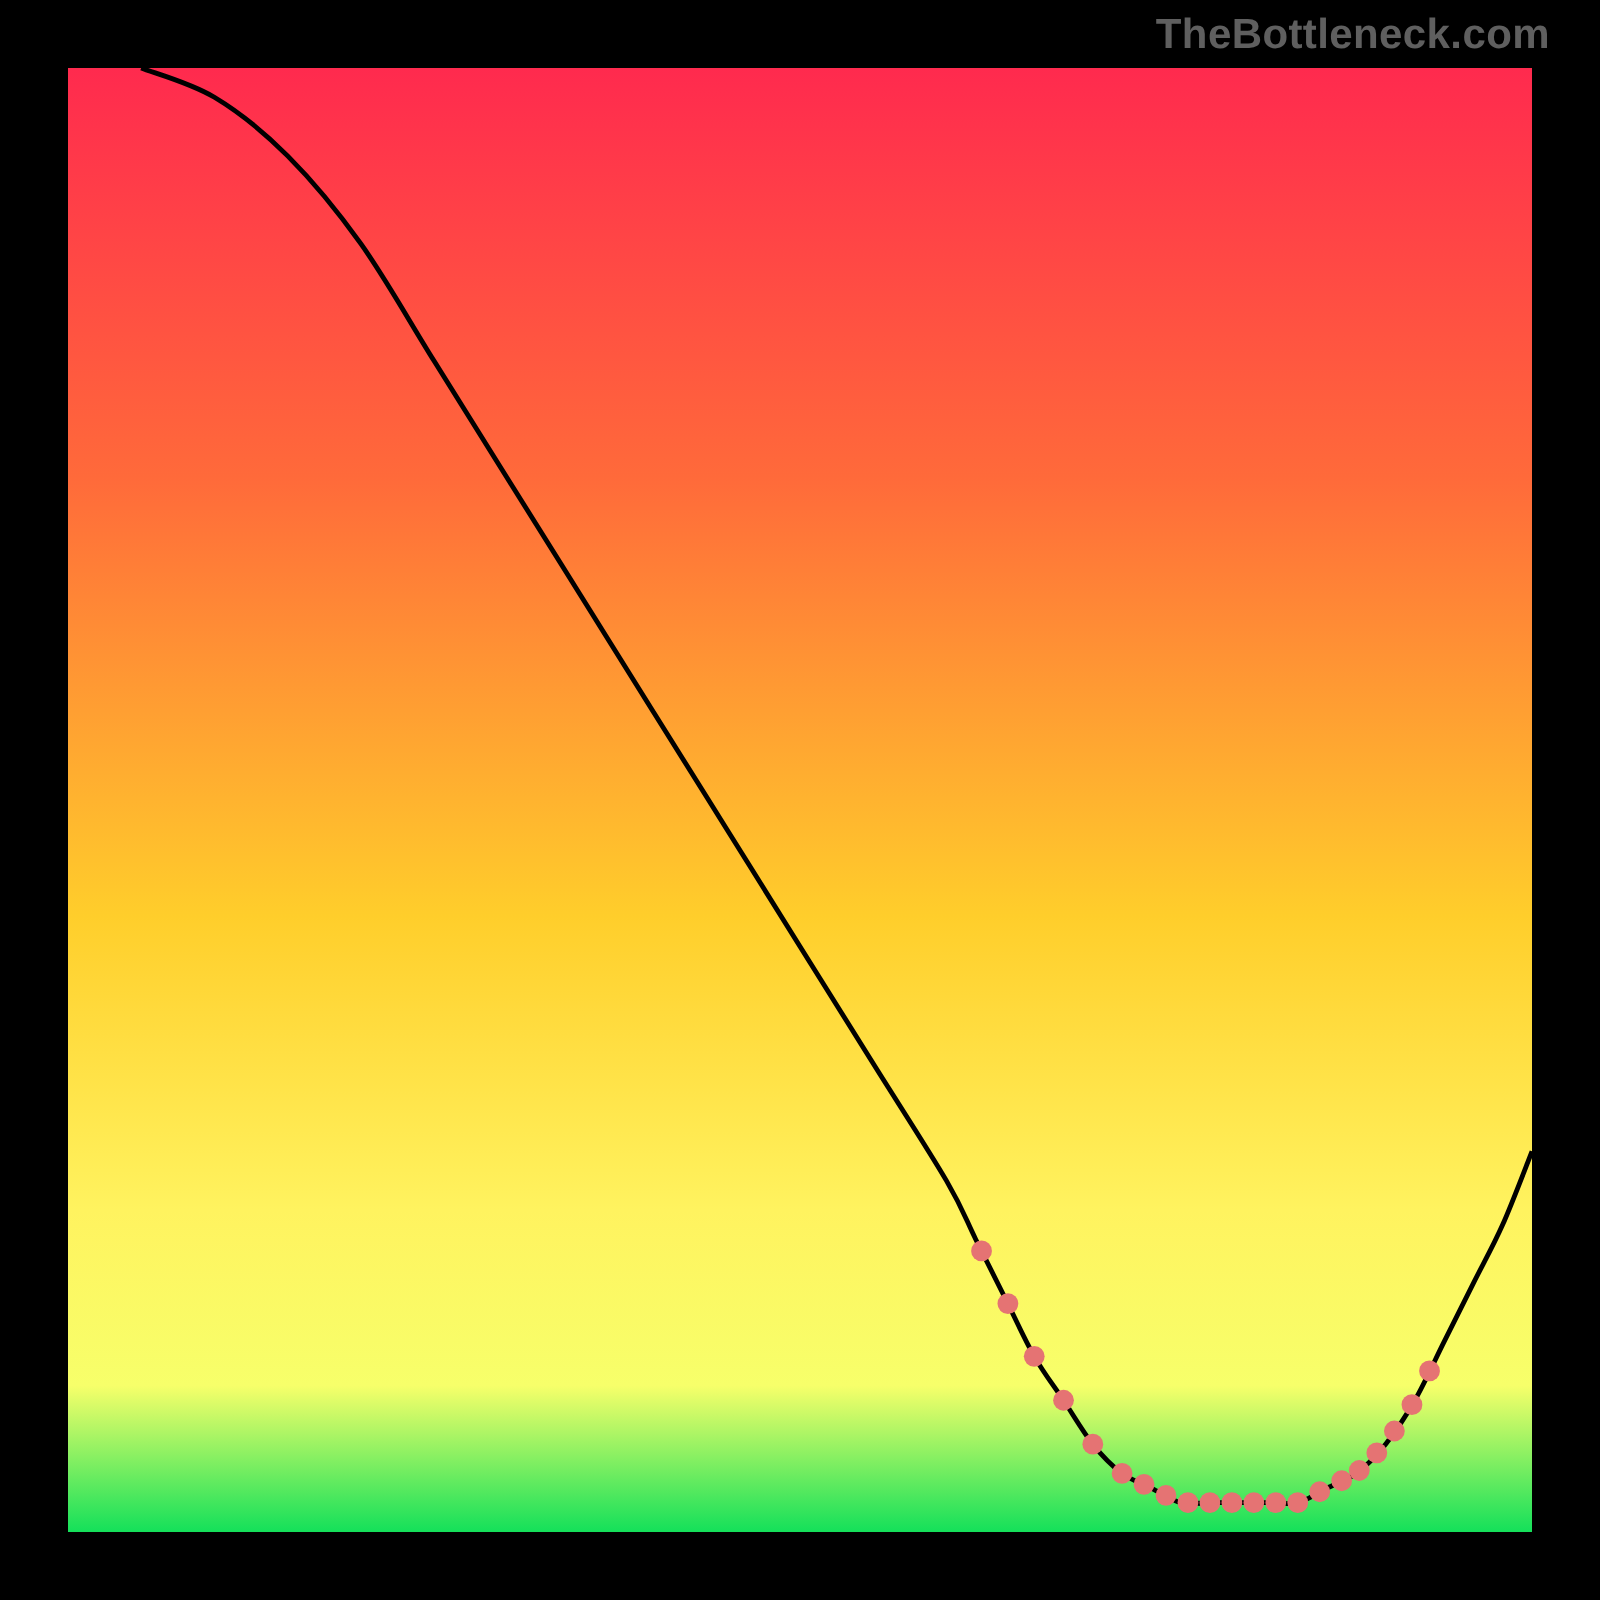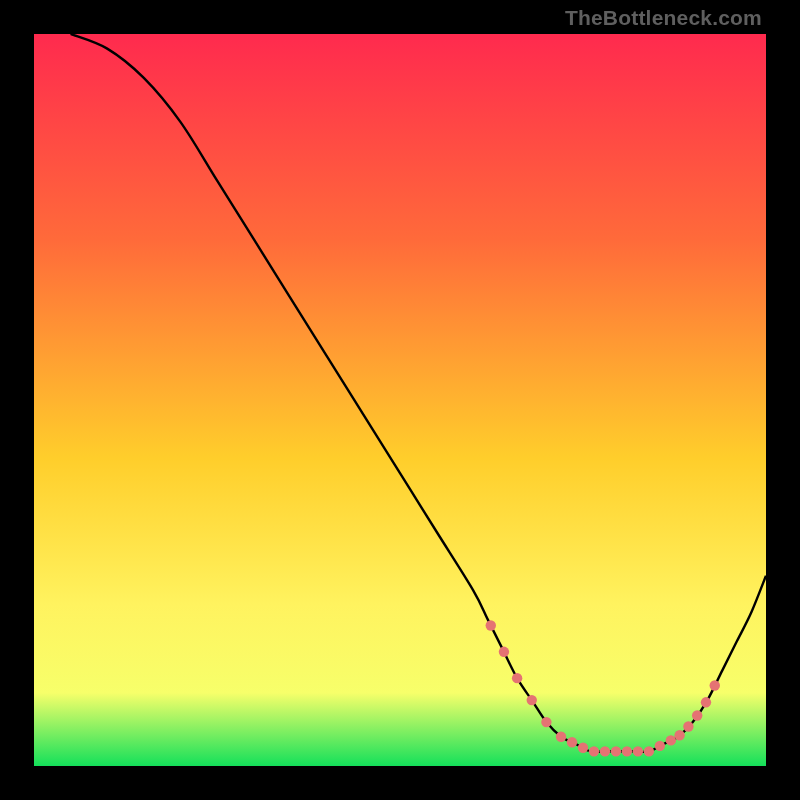--- a/index.html
+++ b/index.html
@@ -27,21 +27,21 @@
     position: absolute;
     inset: 0;
   }
   .curve-svg {
     position: absolute;
     inset: 0;
   }
   .watermark {
     position: absolute;
     top: 6px;
-    right: 38px;
+    right: 25px;
     color: #5f5f5f;
     font-size: 21px;
     font-weight: 600;
     letter-spacing: 0.2px;
   }
 </style>
 </head>
 <body>
 
 <div class="stage">

